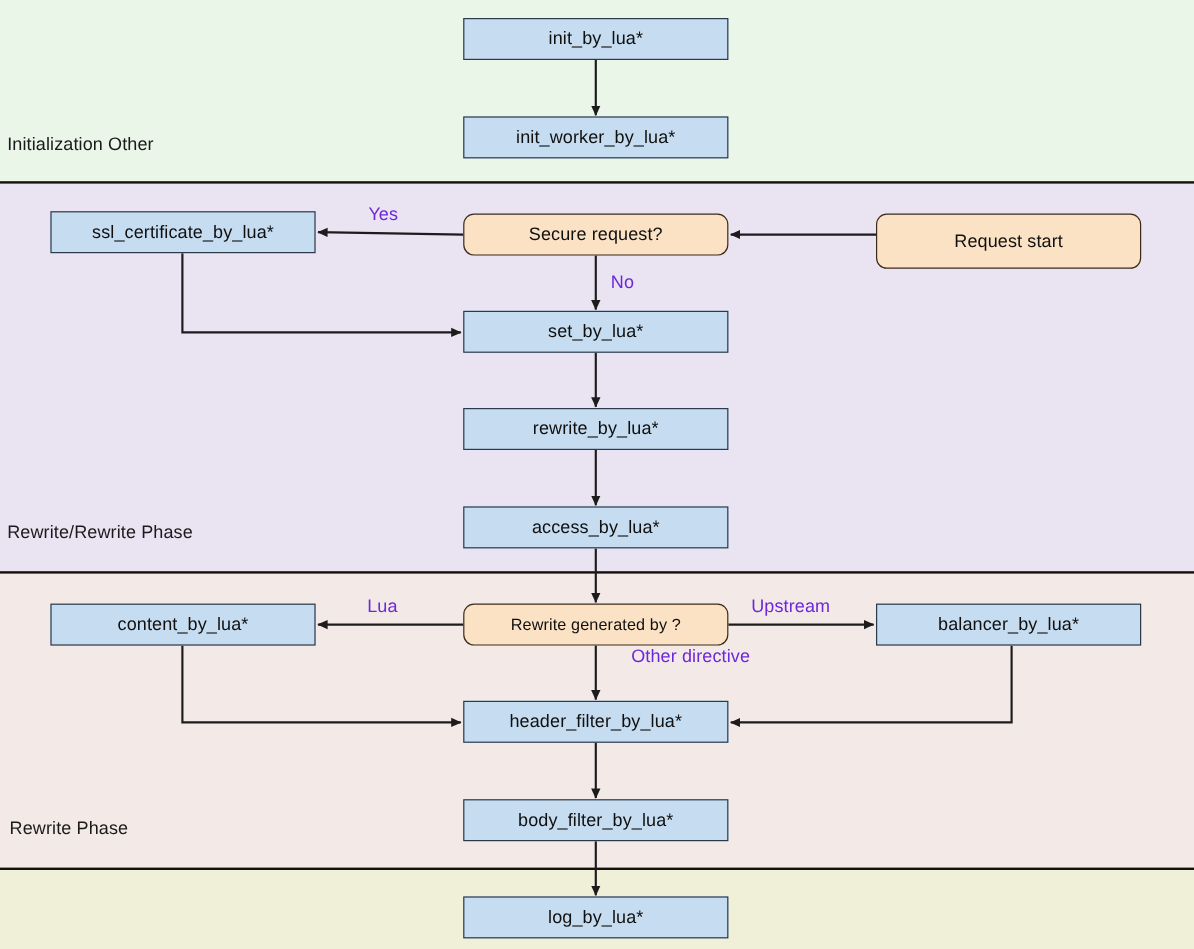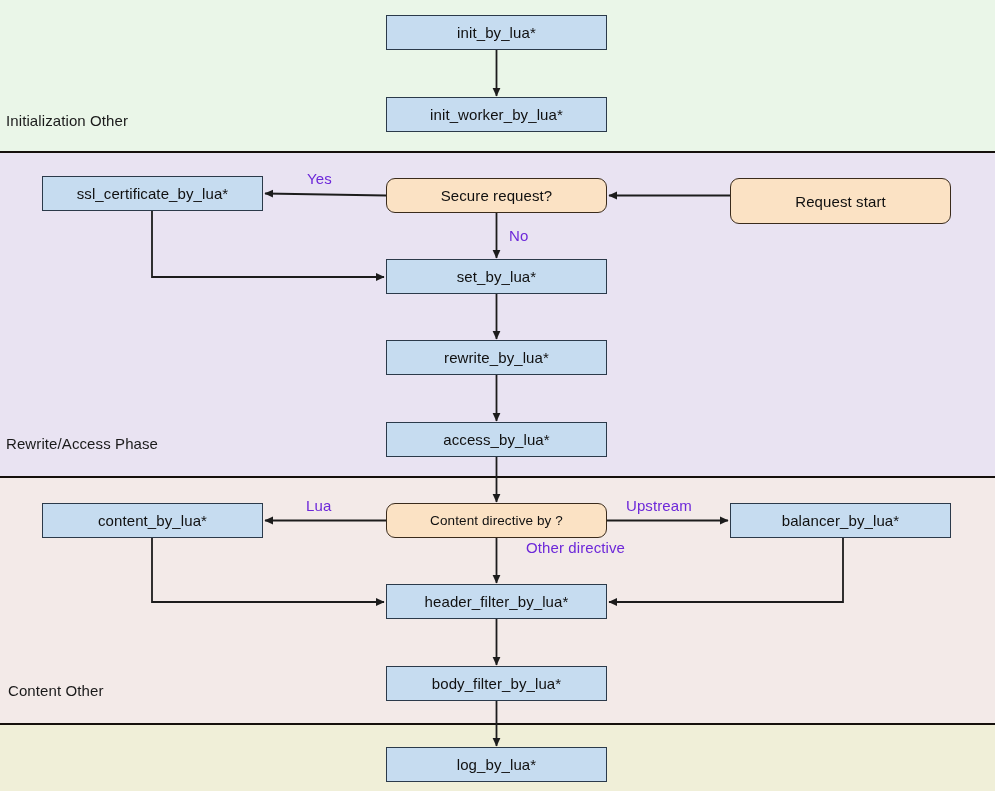--- a/index.html
+++ b/index.html
@@ -112,34 +112,34 @@
         <path d="M 496.5 538 L 496.5 583" marker-end="url(#arrow)"></path>
         <path d="M 152 538 L 152 602 L 384 602" marker-end="url(#arrow)"></path>
         <path d="M 843 538 L 843 602 L 609 602" marker-end="url(#arrow)"></path>
         <path d="M 496.5 619 L 496.5 665" marker-end="url(#arrow)"></path>
         <path d="M 496.5 701 L 496.5 746" marker-end="url(#arrow)"></path>
       </g>
   </svg>
 
   <div id="phase-labels">
       <div class="phase-label" style="left: 6px; top: 112px;">Initialization Other</div>
-      <div class="phase-label" style="left: 6px; top: 435px;">Rewrite/Access Phase</div>
-      <div class="phase-label" style="left: 8px; top: 682px;">Content Other</div>
+      <div class="phase-label" style="left: 6px; top: 435px;">Rewrite/Rewrite Phase</div>
+      <div class="phase-label" style="left: 8px; top: 682px;">Rewrite Phase</div>
     </div>
 
   <div id="nodes">
       <div class="node proc" style="left: 386px; top: 15px; width: 221px; height: 35px;">init_by_lua*</div>
       <div class="node proc" style="left: 386px; top: 97px; width: 221px; height: 35px;">init_worker_by_lua*</div>
       <div class="node decision" style="left: 730px; top: 178px; width: 221px; height: 46px;">Request start</div>
       <div class="node decision" style="left: 386px; top: 178px; width: 221px; height: 35px;">Secure request?</div>
       <div class="node proc" style="left: 42px; top: 176px; width: 221px; height: 35px;">ssl_certificate_by_lua*</div>
       <div class="node proc" style="left: 386px; top: 259px; width: 221px; height: 35px;">set_by_lua*</div>
       <div class="node proc" style="left: 386px; top: 340px; width: 221px; height: 35px;">rewrite_by_lua*</div>
       <div class="node proc" style="left: 386px; top: 422px; width: 221px; height: 35px;">access_by_lua*</div>
-      <div class="node decision small-text" style="left: 386px; top: 503px; width: 221px; height: 35px;">Content directive by ?</div>
+      <div class="node decision small-text" style="left: 386px; top: 503px; width: 221px; height: 35px;">Rewrite generated by ?</div>
       <div class="node proc" style="left: 42px; top: 503px; width: 221px; height: 35px;">content_by_lua*</div>
       <div class="node proc" style="left: 730px; top: 503px; width: 221px; height: 35px;">balancer_by_lua*</div>
       <div class="node proc" style="left: 386px; top: 584px; width: 221px; height: 35px;">header_filter_by_lua*</div>
       <div class="node proc" style="left: 386px; top: 666px; width: 221px; height: 35px;">body_filter_by_lua*</div>
       <div class="node proc" style="left: 386px; top: 747px; width: 221px; height: 35px;">log_by_lua*</div>
     </div>
 
   <div id="edge-labels">
       <div class="edge-label" style="left: 307px; top: 170px;">Yes</div>
       <div class="edge-label" style="left: 509px; top: 227px;">No</div>

